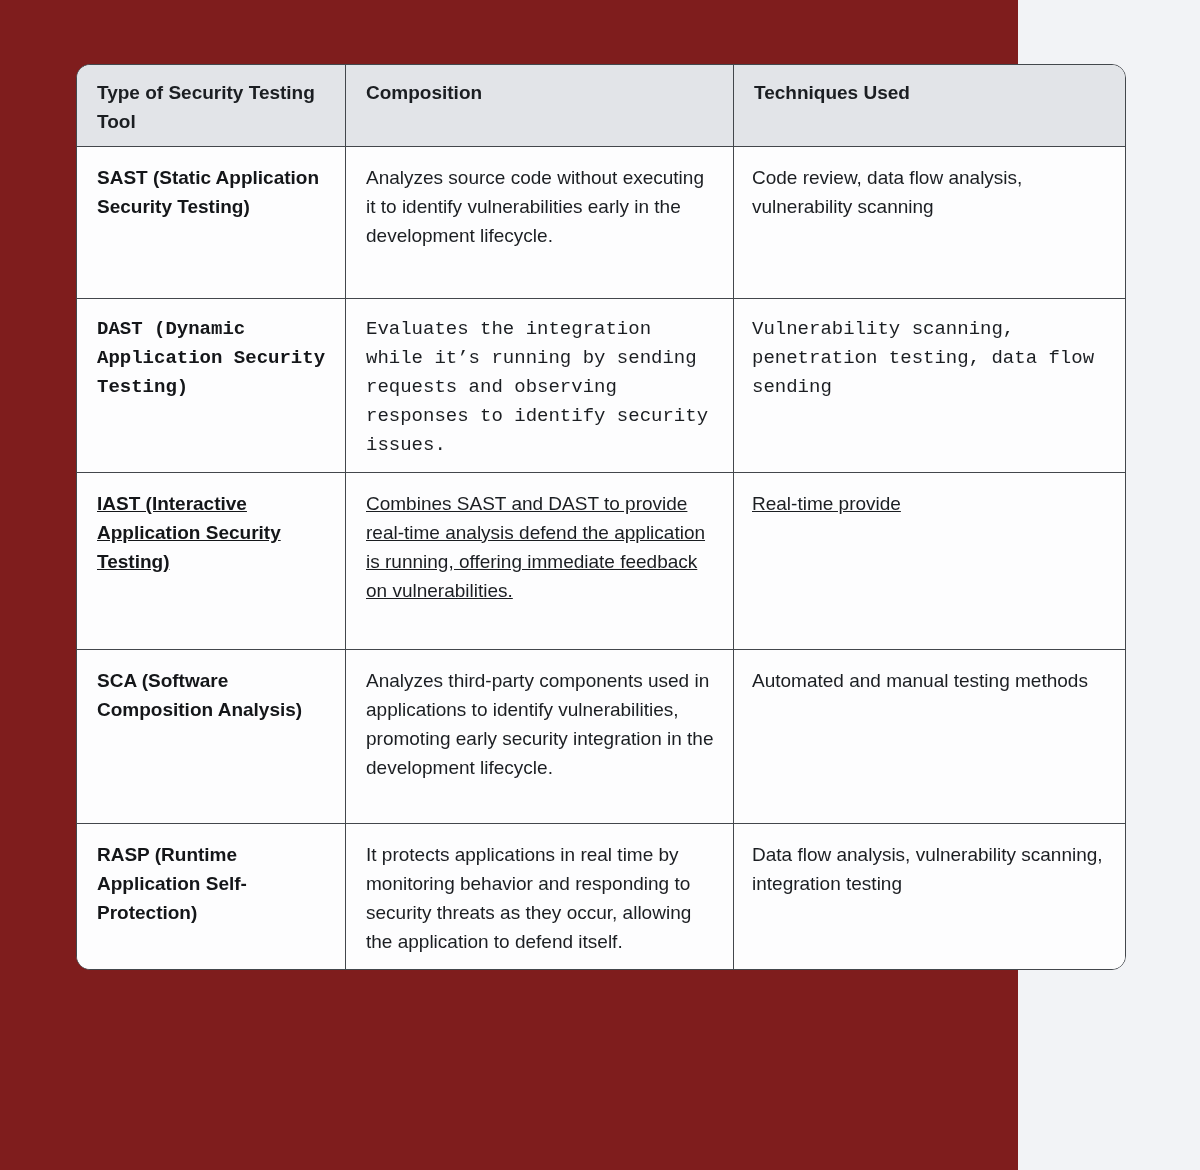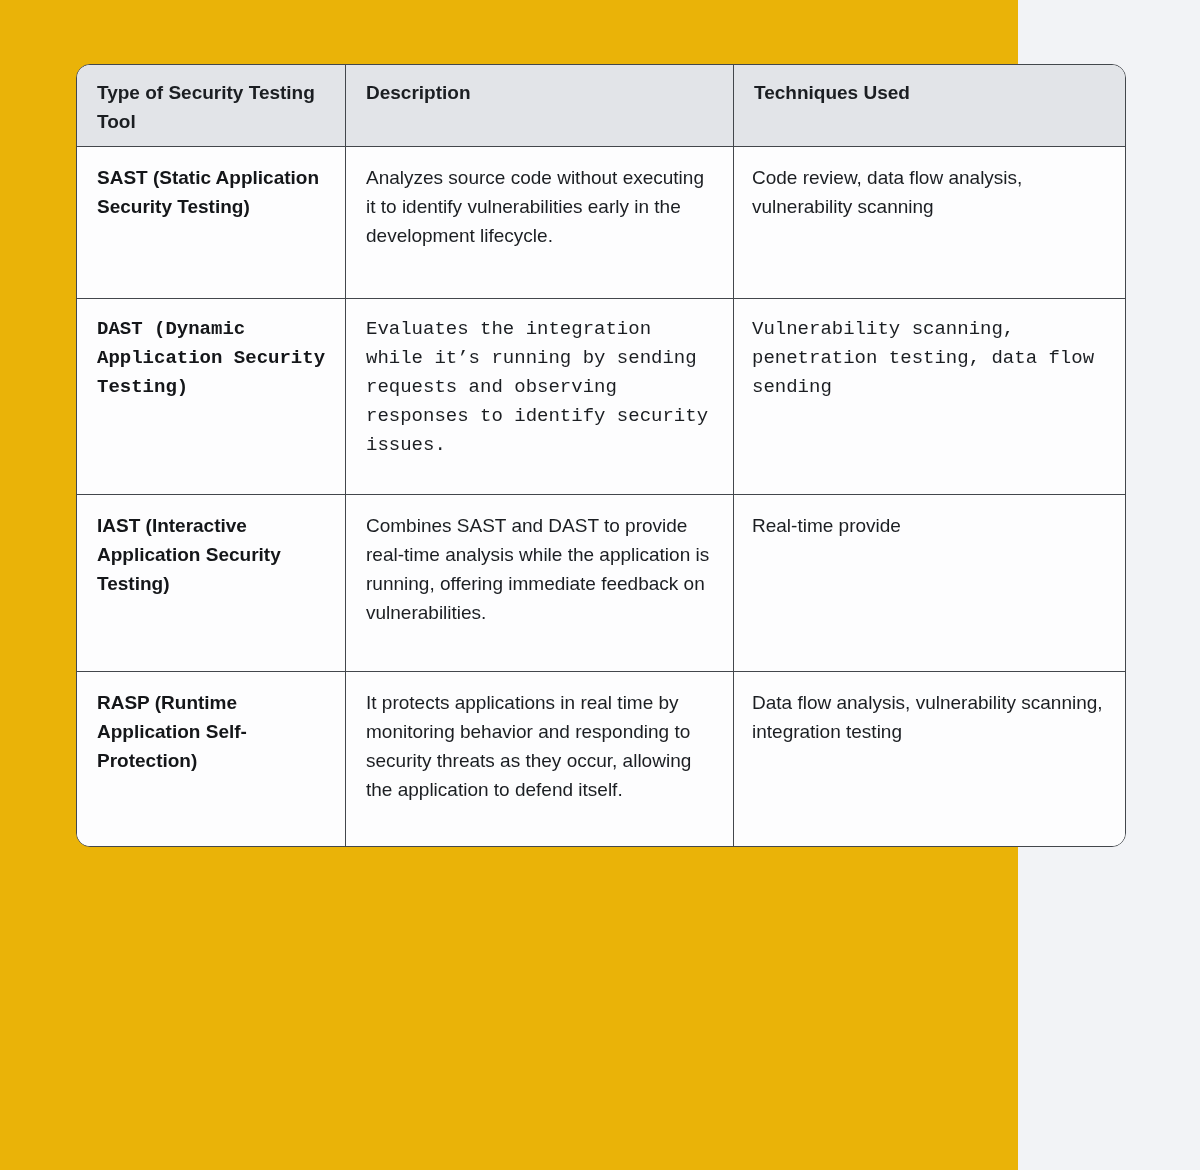--- a/index.html
+++ b/index.html
@@ -9,21 +9,21 @@
     height: 1170px;
     background: #f2f3f6;
     font-family: "Liberation Sans", sans-serif;
     -webkit-font-smoothing: antialiased;
   }
 
   .page {
     position: relative;
     width: 1018px;
     height: 1170px;
-    background: #eab308;
+    background: #7f1d1d;
   }
 
   table.sec-table {
     position: absolute;
     left: 76px;
     top: 64px;
     width: 1048px;
     border-collapse: separate;
     border-spacing: 0;
     border: 1.5px solid #43474c;
@@ -51,70 +51,75 @@
     font-weight: 700;
     height: 77px;
     padding: 13px 18px 10px 20px;
     border-bottom: 1.5px solid #43474c;
     border-right: 1.5px solid #43474c;
   }
   th:last-child { border-right: none; }
 
   td {
     background: #fdfdfe;
-    padding: 16px 18px 34px 20px;
+    padding: 16px 18px 12px 20px;
     border-bottom: 1.5px solid #43474c;
     border-right: 1.5px solid #43474c;
   }
   td:last-child { border-right: none; }
   tbody tr:last-child td { border-bottom: none; }
 
   td.cell-tool { font-weight: 700; color: #141619; }
   td.cell-tech { padding-left: 18px; }
 
   
   tbody tr:nth-child(1) td { height: 152px; }
   tbody tr:nth-child(2) td { height: 141px; font-family: Liberation Mono, monospace; }
-  tbody tr:nth-child(3) td { height: 177px; }
+  tbody tr:nth-child(3) td { height: 177px; text-decoration: underline; }
   tbody tr:nth-child(4) td { height: 174px; }
   tbody tr:nth-child(5) td { height: 145px; }
   tbody tr:nth-child(6) td { height: 176px; }
 </style>
 </head>
 <body>
 
 <div class="page">
   <table class="sec-table">
     <colgroup>
       <col class="col-tool">
       <col class="col-desc">
       <col class="col-tech">
     </colgroup>
     <thead>
       <tr>
         <th>Type of Security Testing Tool</th>
-        <th>Description</th>
+        <th>Composition</th>
         <th>Techniques Used</th>
       </tr>
     </thead>
     <tbody>
         <tr>
           <td class="cell-tool">SAST (Static Application Security Testing)</td>
           <td class="cell-desc">Analyzes source code without executing it to identify vulnerabilities early in the development lifecycle.</td>
           <td class="cell-tech">Code review, data flow analysis, vulnerability scanning</td>
         </tr>
         <tr>
           <td class="cell-tool">DAST (Dynamic Application Security Testing)</td>
           <td class="cell-desc">Evaluates the integration while it’s running by sending requests and observing responses to identify security issues.</td>
           <td class="cell-tech">Vulnerability scanning, penetration testing, data flow sending</td>
         </tr>
         <tr>
           <td class="cell-tool">IAST (Interactive Application Security Testing)</td>
-          <td class="cell-desc">Combines SAST and DAST to provide real-time analysis while the application is running, offering immediate feedback on vulnerabilities.</td>
+          <td class="cell-desc">Combines SAST and DAST to provide real-time analysis defend the application is running, offering immediate feedback on vulnerabilities.</td>
           <td class="cell-tech">Real-time provide</td>
+        </tr>
+        <tr>
+          <td class="cell-tool">SCA (Software Composition Analysis)</td>
+          <td class="cell-desc">Analyzes third-party components used in applications to identify vulnerabilities, promoting early security integration in the development lifecycle.</td>
+          <td class="cell-tech">Automated and manual testing methods</td>
         </tr>
         <tr>
           <td class="cell-tool">RASP (Runtime Application Self-Protection)</td>
           <td class="cell-desc">It protects applications in real time by monitoring behavior and responding to security threats as they occur, allowing the application to defend itself.</td>
           <td class="cell-tech">Data flow analysis, vulnerability scanning, integration testing</td>
         </tr>
       </tbody>
   </table>
 </div>
 

